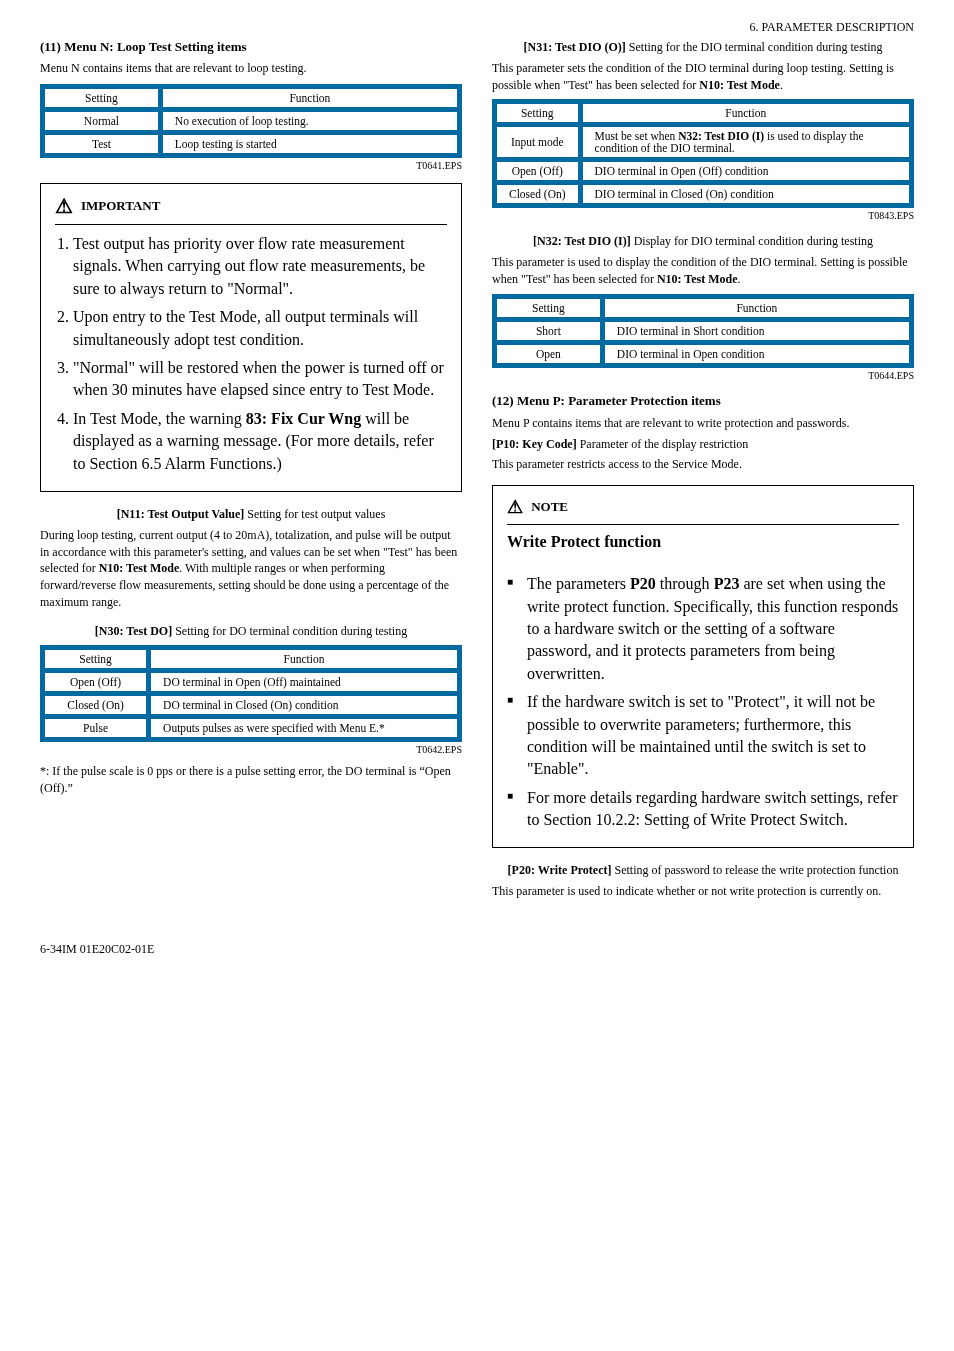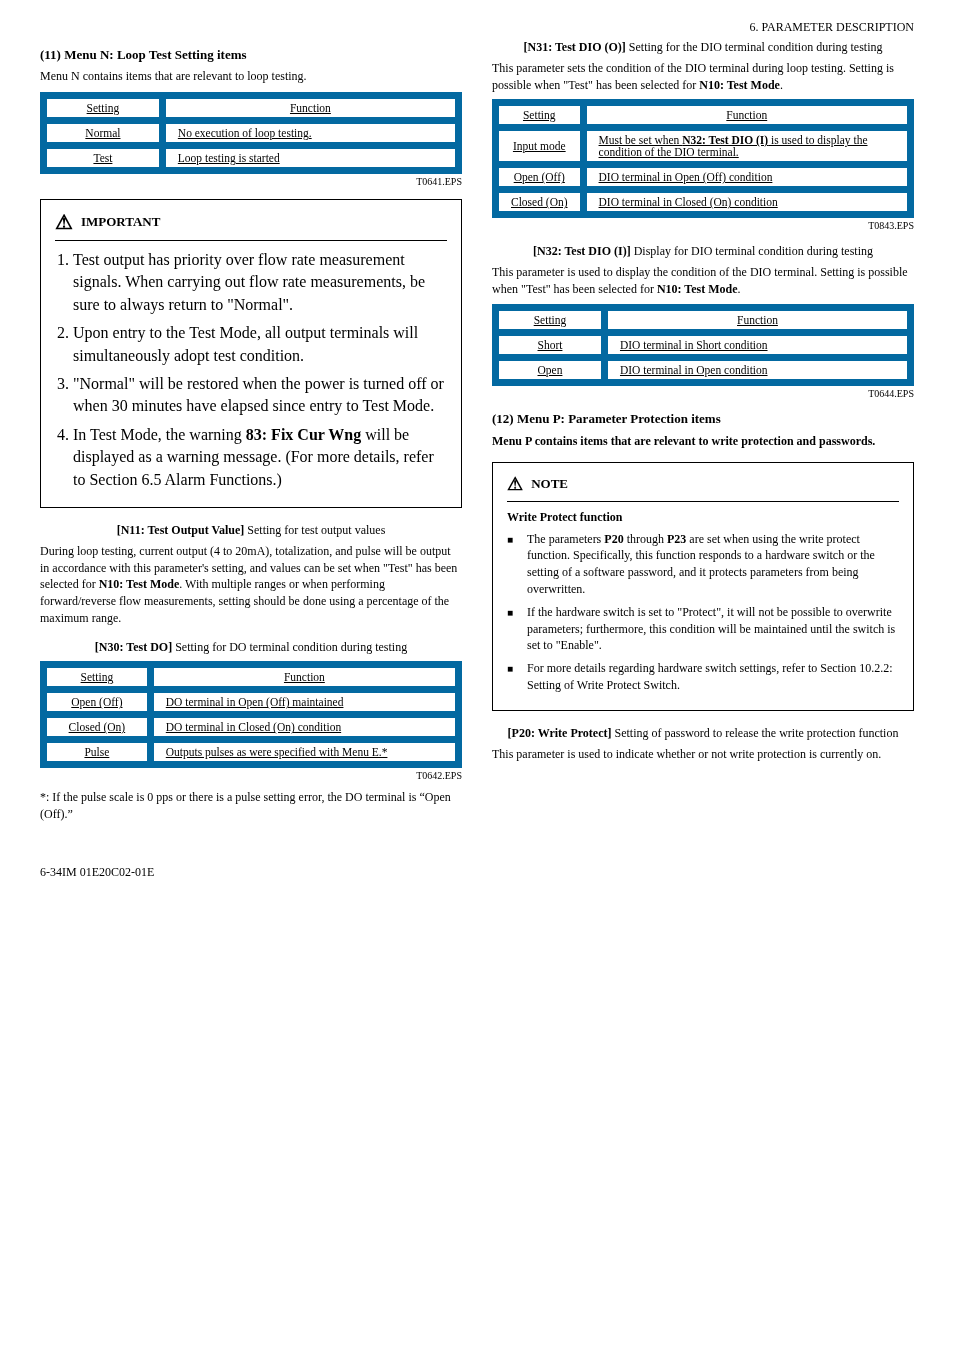--- a/index.html
+++ b/index.html
@@ -18,21 +18,20 @@
       margin-bottom: 4px;
       border-bottom: none;
     }
     .two-col {
       display: flex;
       gap: 30px;
     }
     .col-left {
       flex: 1;
       min-width: 0;
-      margin-top: 8px;
     }
     .col-right {
       flex: 1;
       min-width: 0;
     }
     h2.section-title {
       font-size: 13px;
       font-weight: bold;
       margin-bottom: 6px;
     }
@@ -48,24 +47,23 @@
     .block-title strong {
       font-weight: bold;
     }
     table.data-table {
       border-collapse: collapse;
       width: 100%;
       font-size: 11.5px;
       margin-bottom: 2px;
     }
     table.data-table th, table.data-table td {
-      border: 7px solid #0369a1;
+      border: 5px solid #0369a1;
       padding: 3px 12px;
       text-align: left;
-      text-decoration: underline;
     }
     table.data-table th {
       background: #fff;
       text-align: center;
       font-weight: normal;
     }
     table.data-table td:first-child {
       text-align: center;
       white-space: nowrap;
     }
@@ -122,29 +120,29 @@
       font-size: 13px;
       margin-bottom: 8px;
       border-bottom: 1px solid #000;
       padding-bottom: 6px;
     }
     .note-header .note-icon {
       font-size: 18px;
     }
     .note-box .note-subtitle {
       font-weight: bold;
-      font-size: 12px;
-      margin-bottom: 6px;
+      font-size: 16px;
+      margin-bottom: 22px;
     }
     .note-box ul {
       list-style: none;
       padding-left: 0;
     }
     .note-box ul li {
-      font-size: 12px;
+      font-size: 16px;
       margin-bottom: 6px;
       line-height: 1.4;
       padding-left: 20px;
       position: relative;
     }
     .note-box ul li::before {
       content: "■";
       position: absolute;
       left: 0;
       font-size: 10px;
@@ -163,21 +161,20 @@
     }
     .right-section-title {
       font-size: 13px;
       font-weight: bold;
       margin-bottom: 6px;
     }
     .right-intro {
       font-size: 12px;
       margin-bottom: 8px;
       line-height: 1.4;
-      font-weight: bold;
     }
     .right-param-block {
       margin-bottom: 10px;
     }
     .right-param-block p {
       font-size: 12px;
       line-height: 1.4;
       margin-bottom: 4px;
     }
   </style>
@@ -330,20 +327,26 @@
       </table>
       <div class="table-ref">T0644.EPS</div>
     </div>
 
     <div class="param-block">
       <h2 class="right-section-title">
         <span>(12) Menu P: Parameter Protection items</span>
       </h2>
       <p class="right-intro">Menu P contains items that are relevant to write protection and passwords.</p>
 
+      <div class="right-param-block">
+        <p>
+          <strong>[P10: Key Code]</strong><span> Parameter of the display restriction</span>
+        </p>
+        <p style="font-size:12px;margin-top:3px;">This parameter restricts access to the Service Mode.</p>
+      </div>
     </div>
 
     <div class="note-box">
       <div class="note-header">
         <span class="note-icon">⚠</span>
         <span>NOTE</span>
       </div>
       <p class="note-subtitle">Write Protect function</p>
       <ul>
         <li>The parameters <strong>P20</strong> through <strong>P23</strong> are set when using the write protect function. Specifically, this function responds to a hardware switch or the setting of a software password, and it protects parameters from being overwritten.</li>

